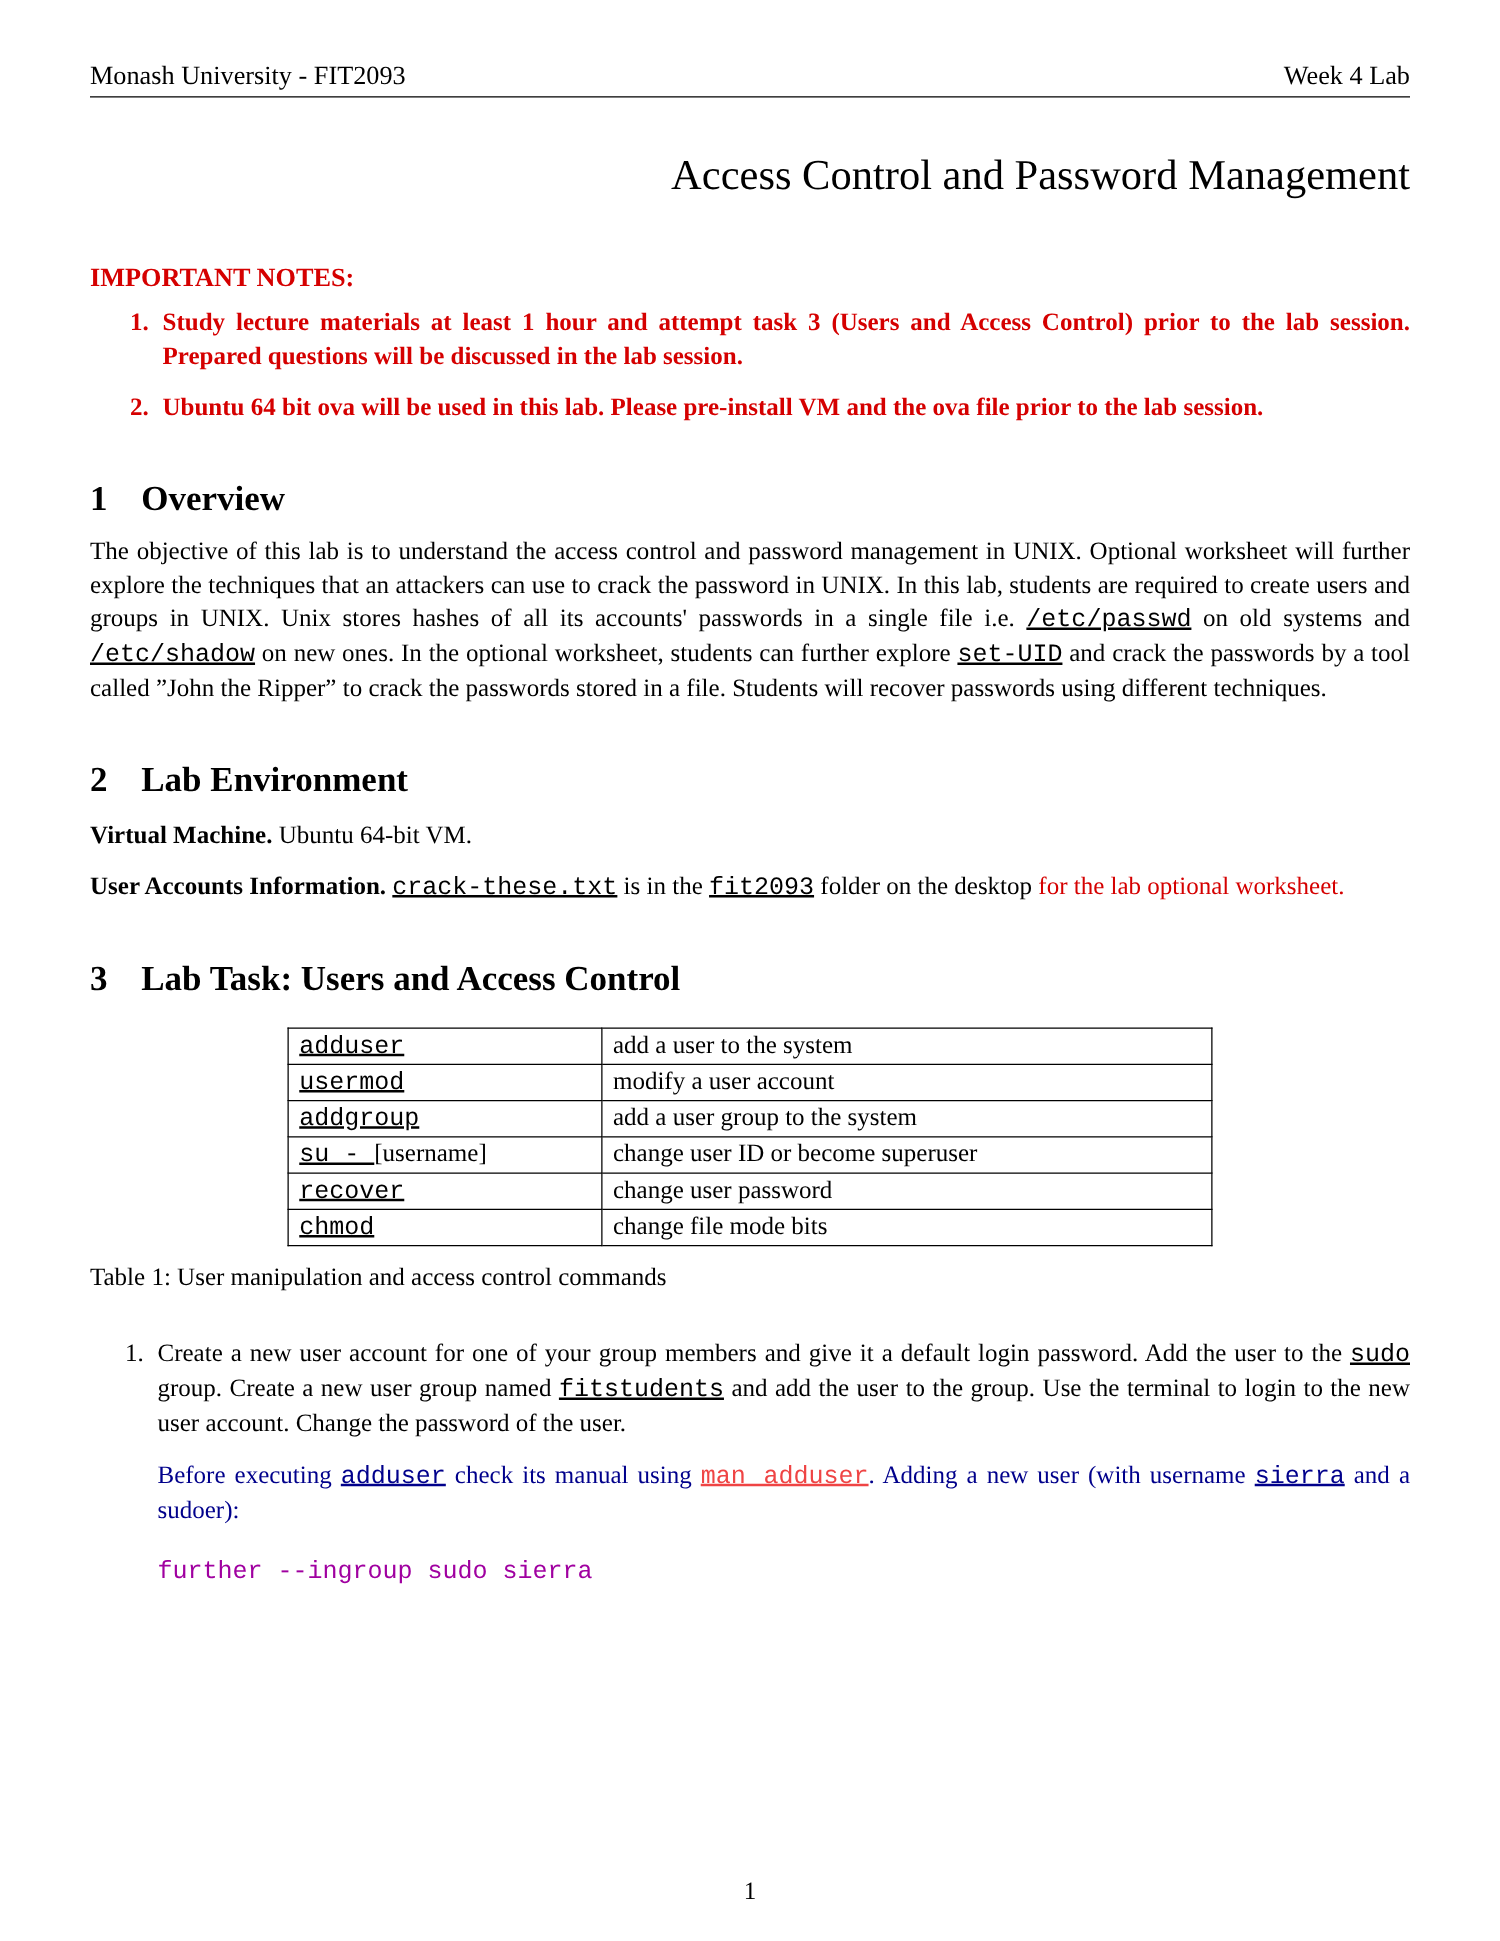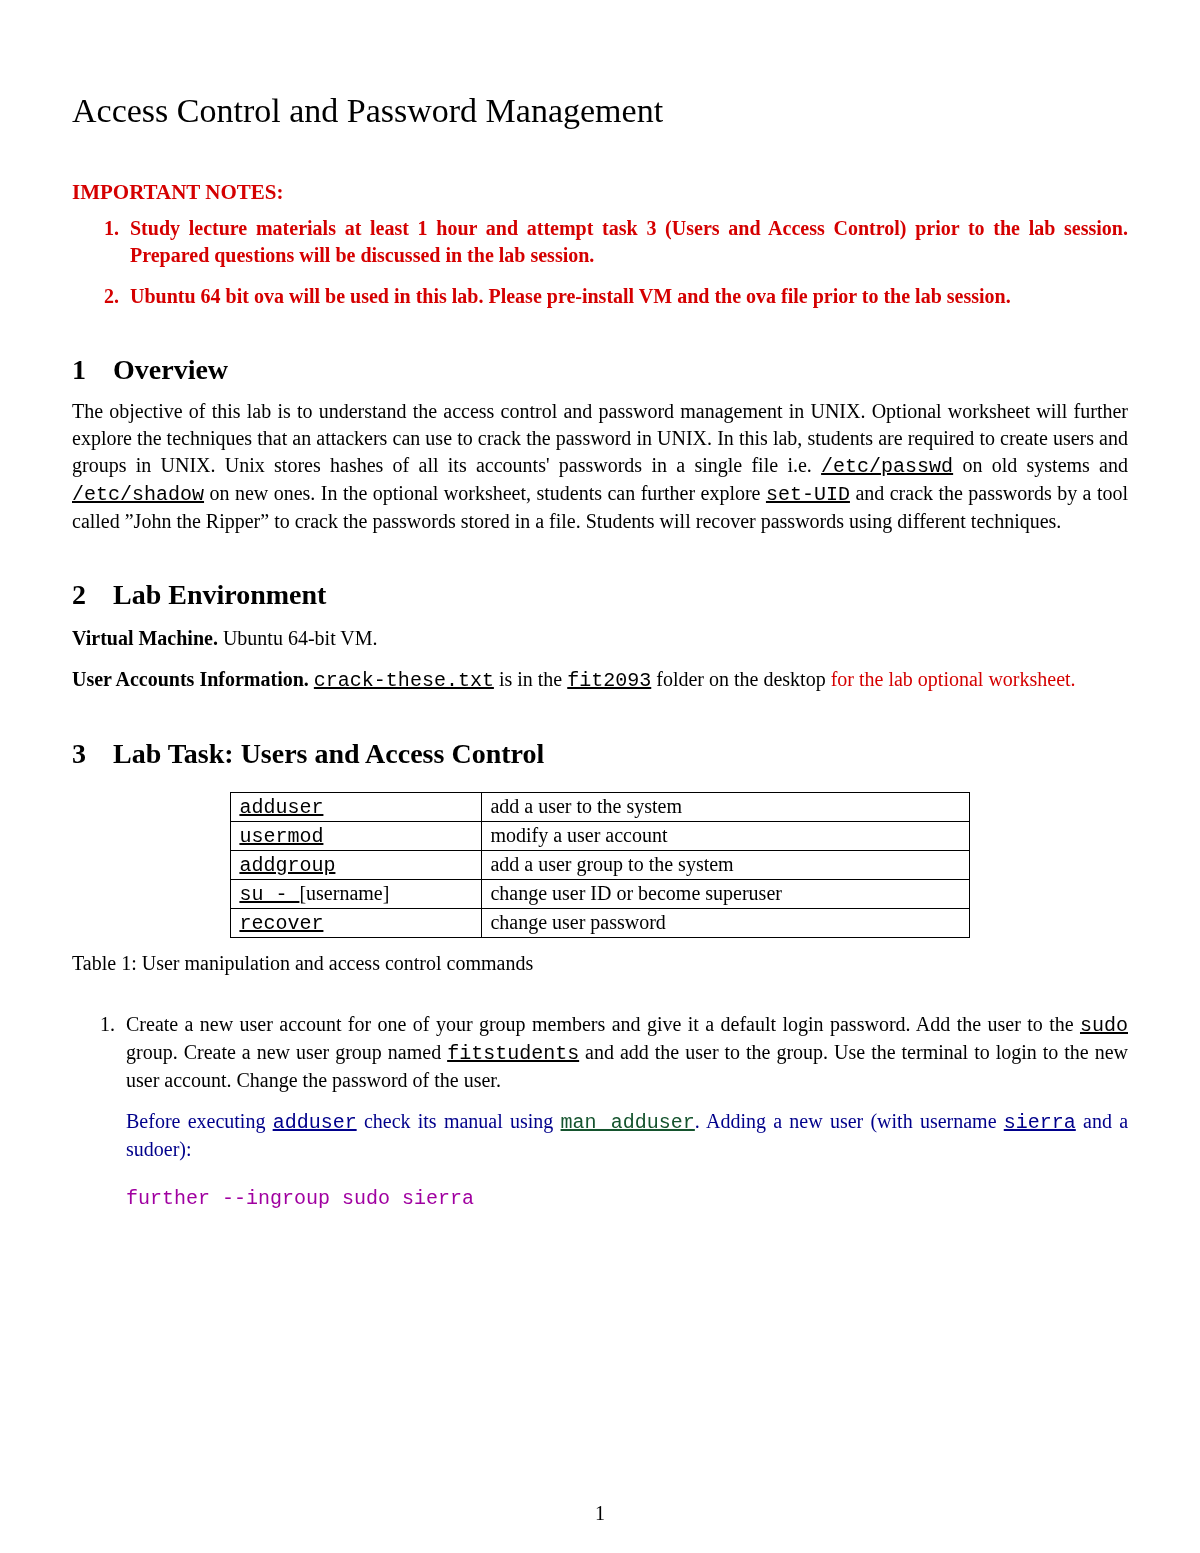--- a/index.html
+++ b/index.html
@@ -19,21 +19,21 @@
   }
   .header-row {
     display: flex;
     justify-content: space-between;
     align-items: baseline;
     font-size: 21px;
     padding-bottom: 4px;
     border-bottom: 1.5px solid #000;
   }
   .doc-title {
-    text-align: left;
+    text-align: right;
     font-size: 34px;
     font-weight: 400;
     margin-top: 44px;
     margin-bottom: 50px;
   }
   .important-notes-label {
     color: #d50000;
     font-weight: bold;
     font-size: 21px;
     margin-bottom: 10px;
@@ -62,21 +62,21 @@
   p.body {
     font-size: 20px;
     line-height: 1.35;
     text-align: justify;
     margin: 8px 0 0 0;
   }
   .tt { font-family: "Courier New", Courier, monospace; text-decoration: underline; }
   .bold { font-weight: bold; }
   .red { color: #d50000; }
   .navy { color: #00008b; }
-  .magenta { color: #14532d; }
+  .magenta { color: #ef4444; }
   .hang-block {
     font-size: 20px;
     line-height: 1.35;
     text-align: justify;
     margin-top: 14px;
     padding-left: 42px;
     text-indent: -42px;
   }
   table.cmd {
     border-collapse: collapse;
@@ -121,20 +121,24 @@
     right: 0;
     text-align: center;
     font-size: 20px;
   }
 </style>
 </head>
 <body>
 
 <div class="page">
 
+  <div class="header-row">
+    <span>Monash University - FIT2093</span>
+    <span>Week 4 Lab</span>
+  </div>
 
   <div class="doc-title">Access Control and Password Management</div>
 
   <div class="important-notes-label">IMPORTANT NOTES:</div>
   <ol class="important-list">
     <li>
       <span>Study lecture materials at least 1 hour and attempt task 3 (Users and Access Control) prior to the lab session. Prepared questions will be discussed in the lab session.</span>
     </li>
     <li>
       <span>Ubuntu </span><span class="italic">64 bit</span><span> ova will be used in this lab. Please pre-install VM and the ova file prior to the lab session.</span>
@@ -180,20 +184,24 @@
         <td>add a user group to the system</td>
       </tr>
       <tr>
         <td><span class="tt">su - </span><span class="italic">[username]</span></td>
         <td>change user ID or become superuser</td>
       </tr>
       <tr>
         <td><span class="tt">recover</span></td>
         <td>change user password</td>
       </tr>
+      <tr>
+        <td><span class="tt">chmod</span></td>
+        <td>change file mode bits</td>
+      </tr>
     </tbody>
   </table>
   <div class="table-caption">Table 1: User manipulation and access control commands</div>
 
   <ol class="tasks">
     <li>
       <span>Create a new user account for one of your group members and give it a default login password. Add the user to the </span><span class="tt">sudo</span><span> group. Create a new user group named </span><span class="tt">fitstudents</span><span> and add the user to the group. Use the terminal to login to the new user account. Change the password of the user.</span>
       <div class="task-note navy">
         <span>Before executing </span><span class="tt">adduser</span><span> check its manual using </span><span class="tt magenta">man adduser</span><span>.  Adding a new user (with username </span><span class="tt">sierra</span><span> and a sudoer):</span>
       </div>

